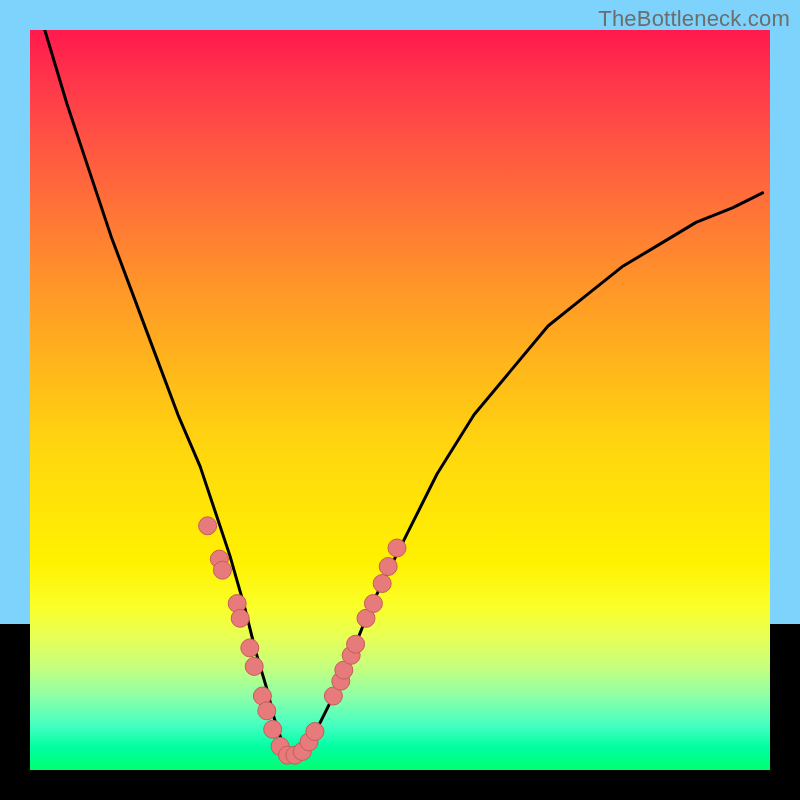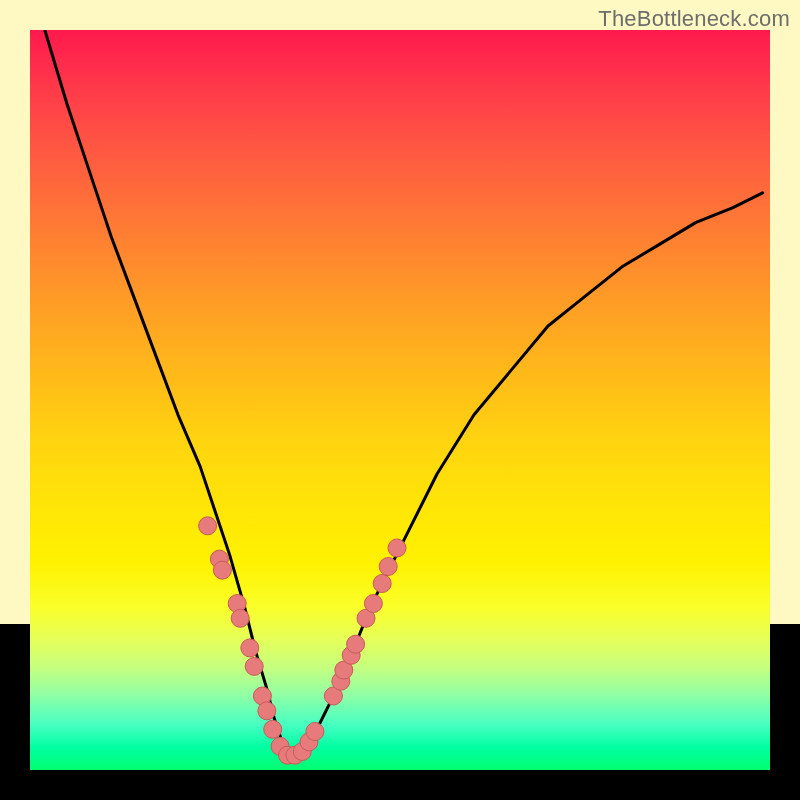--- a/index.html
+++ b/index.html
@@ -10,21 +10,21 @@
     overflow: hidden;
     background: #000;
     font-family: Arial, Helvetica, sans-serif;
   }
   .frame {
     position: absolute;
     left: 0;
     top: 0;
     width: 800px;
     height: 624px;
-    background: #fef9c3;
+    background: #7dd3fc;
   }
   .plot {
     position: absolute;
     left: 30px;
     top: 30px;
     width: 740px;
     height: 740px;
     background: linear-gradient(to bottom,
       #ff1a4d 0%,
       #ff3a4a 8%,

